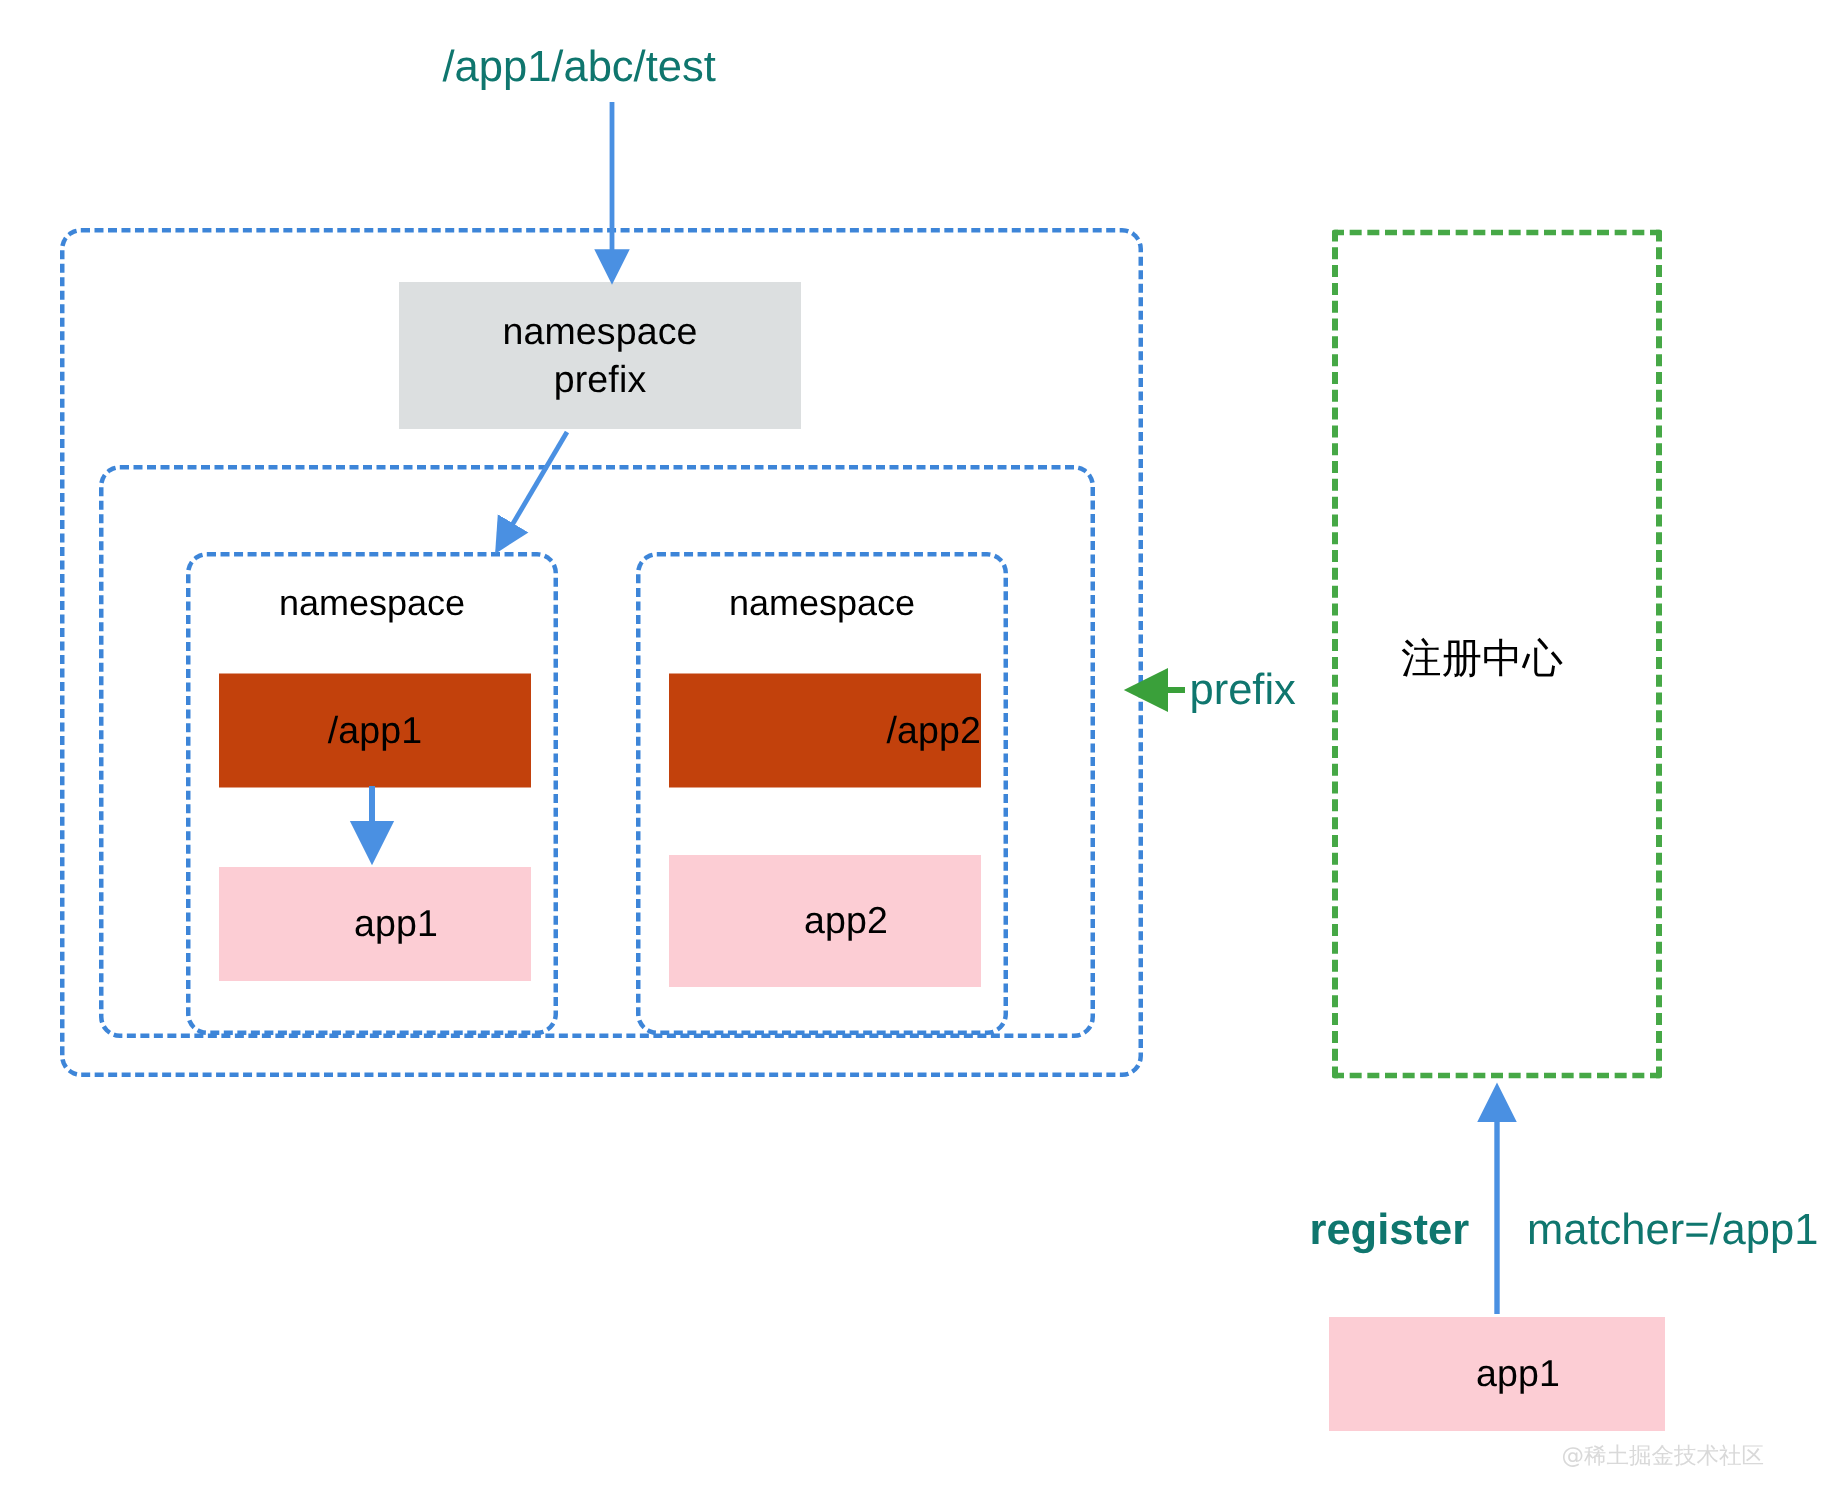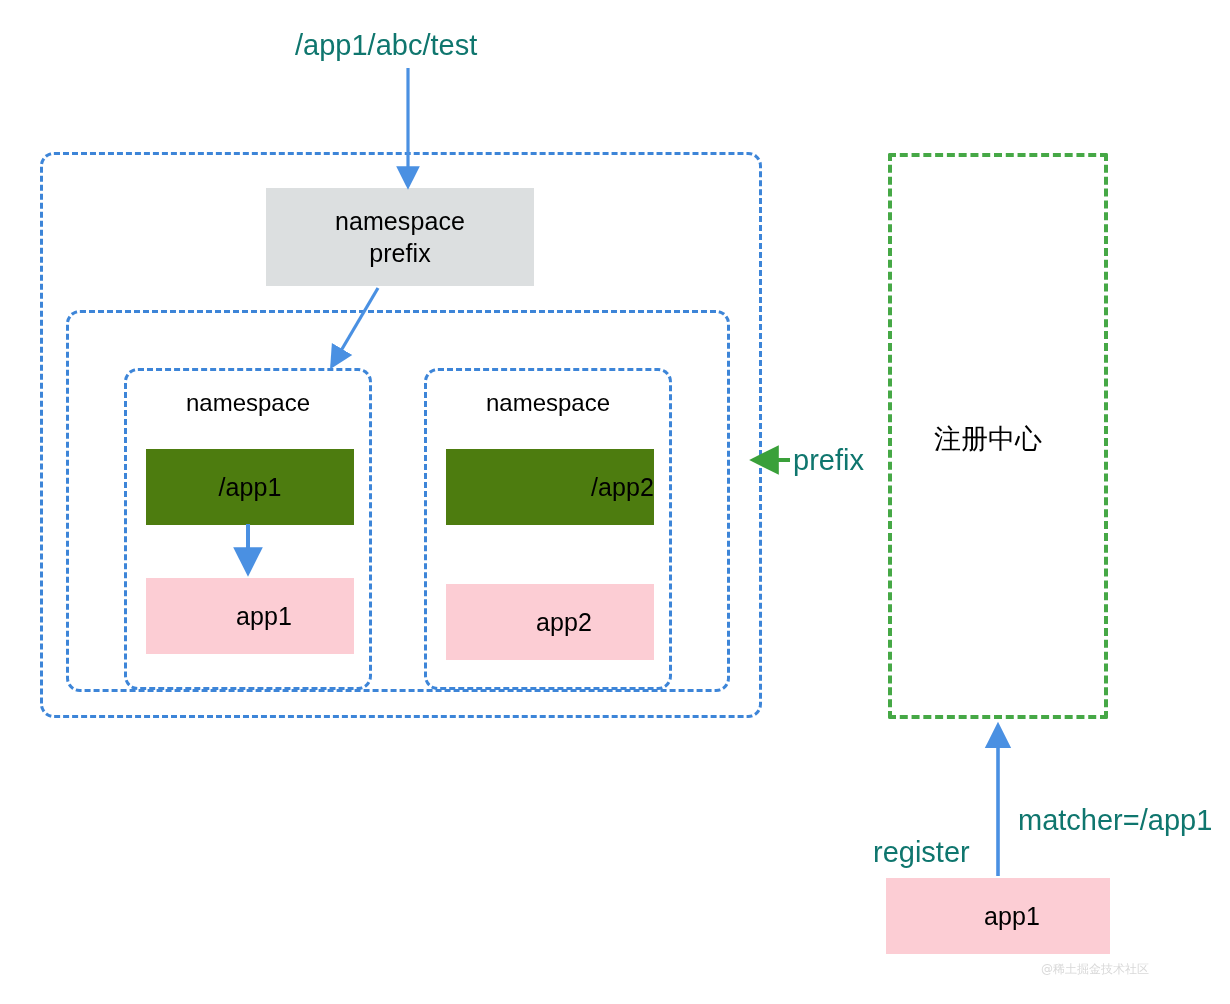--- a/index.html
+++ b/index.html
@@ -29,42 +29,42 @@
   
   .node{
     display:flex;align-items:center;justify-content:center;
     text-align:center;
     color:#000;
     font-size:25px;
     line-height:1.28;
     letter-spacing:.1px;
   }
   .node-gray{background:#dcdfe0;}
-  .node-blue{background:#4d7c0f;}
+  .node-blue{background:#c2410c;}
   .node-pink{background:#fccdd4;padding-left:28px;}
 
   
   .label{
     color:#0f766e;
     font-size:29px;
     white-space:nowrap;
   }
   .label-cn{
     color:#000;
     font-size:27px;
     white-space:nowrap;
     font-family:"DejaVu Sans","Liberation Sans",sans-serif;
     text-align:right;
   }
   .ns-title{
     font-size:24px;color:#000;text-align:center;width:100%;
   }
   .watermark{
     color:#d9d9d9;
-    font-size:12px;
+    font-size:15px;
     white-space:nowrap;
     font-family:"DejaVu Sans","Liberation Sans",sans-serif;
   }
   svg.overlay{position:absolute;left:0;top:0;width:1230px;height:1004px;pointer-events:none;}
 </style>
 </head>
 <body>
 
 <div id="canvas">
 
@@ -87,31 +87,31 @@
     <div class="abs node node-pink" style="left:19px;top:207px;width:208px;height:76px;">
       <span>app1</span>
     </div>
   </div>
 
   <div class="abs dash-blue" style="left:424px;top:368px;width:248px;height:322px;">
     <div class="abs ns-title" style="left:0;top:18px;">namespace</div>
     <div class="abs node node-blue" style="left:19px;top:78px;width:208px;height:76px;justify-content:flex-end;">
       <span>/app2</span>
     </div>
-    <div class="abs node node-pink" style="left:19px;top:213px;width:208px;height:76px;">
+    <div class="abs node node-pink" style="left:19px;top:199px;width:208px;height:88px;">
       <span>app2</span>
     </div>
   </div>
 
   <div class="abs label" style="left:793px;top:444px;">prefix</div>
 
   <div class="abs dash-green" style="left:888px;top:153px;width:220px;height:566px;"></div>
   <div class="abs label-cn" style="left:934px;top:421px;">注册中心</div>
 
-  <div class="abs label" style="left:873px;top:836px;">register</div>
+  <div class="abs label" style="left:873px;top:804px;font-weight:bold;">register</div>
   <div class="abs label" style="left:1018px;top:804px;">matcher=/app1</div>
 
   <div class="abs node node-pink" style="left:886px;top:878px;width:224px;height:76px;">
     <span>app1</span>
   </div>
 
   <div class="abs watermark" style="left:1041px;top:961px;">@稀土掘金技术社区</div>
 
   <svg class="overlay" viewBox="0 0 1230 1004">
     <defs>

